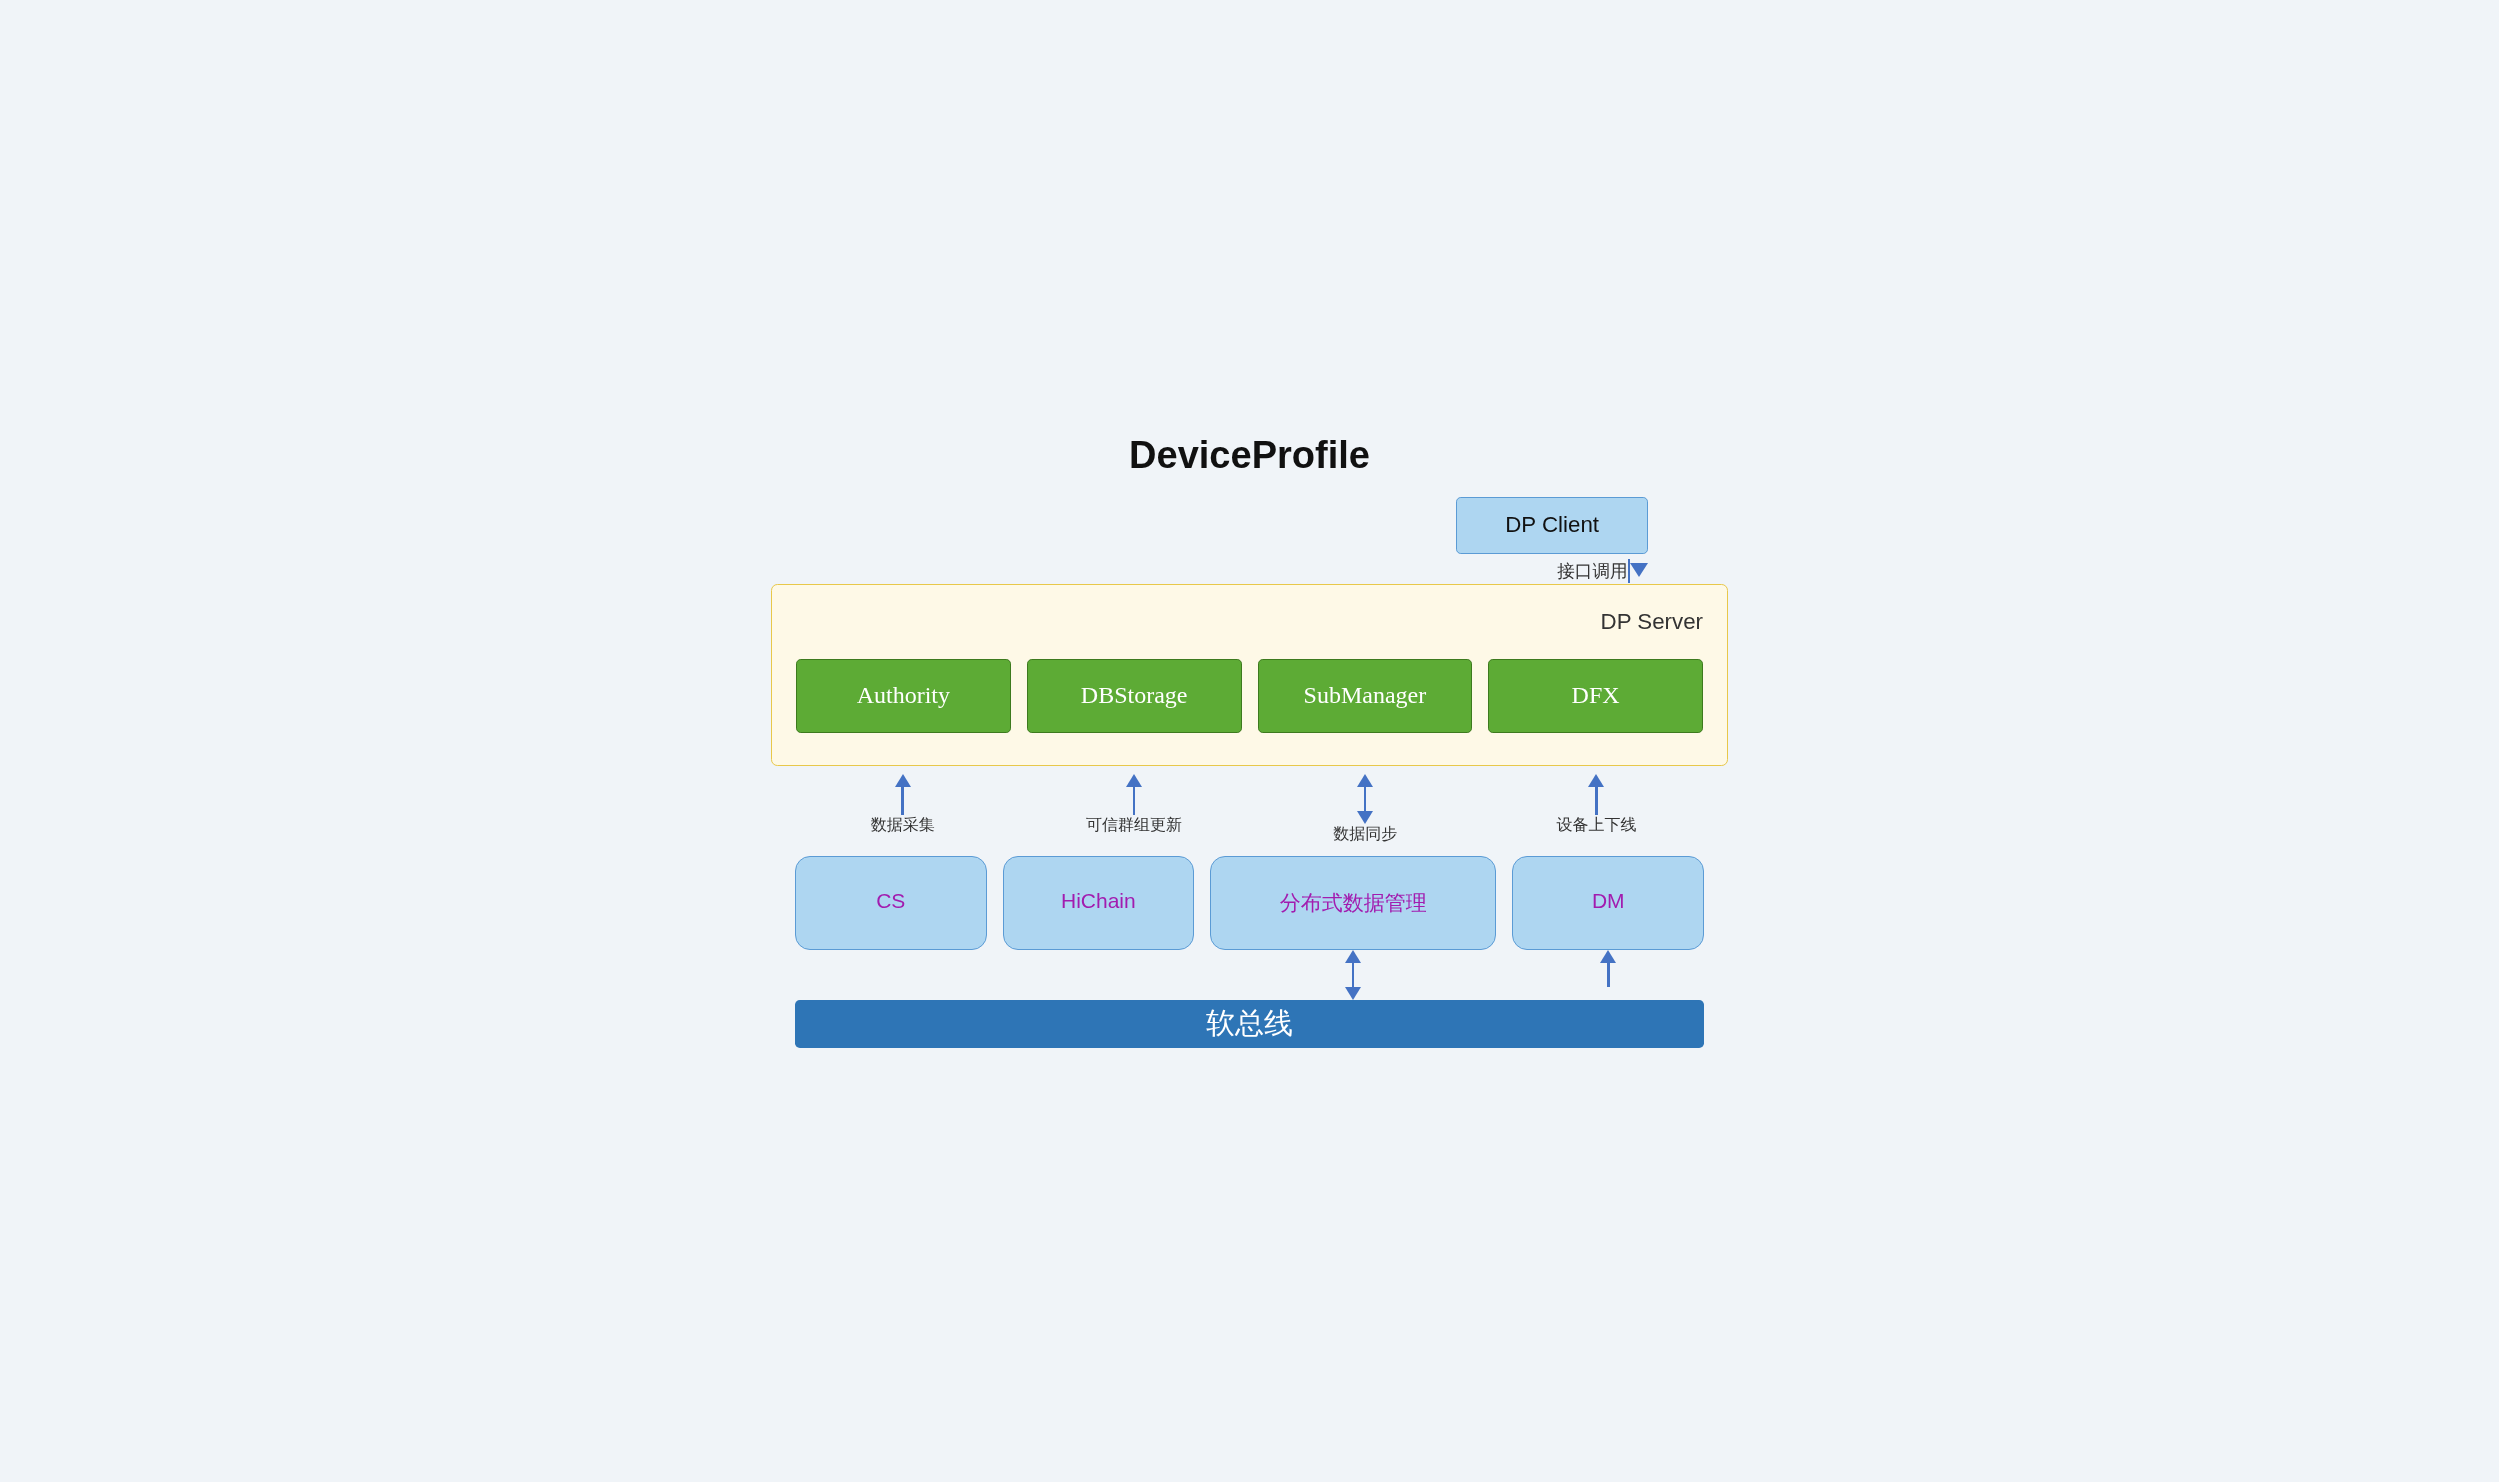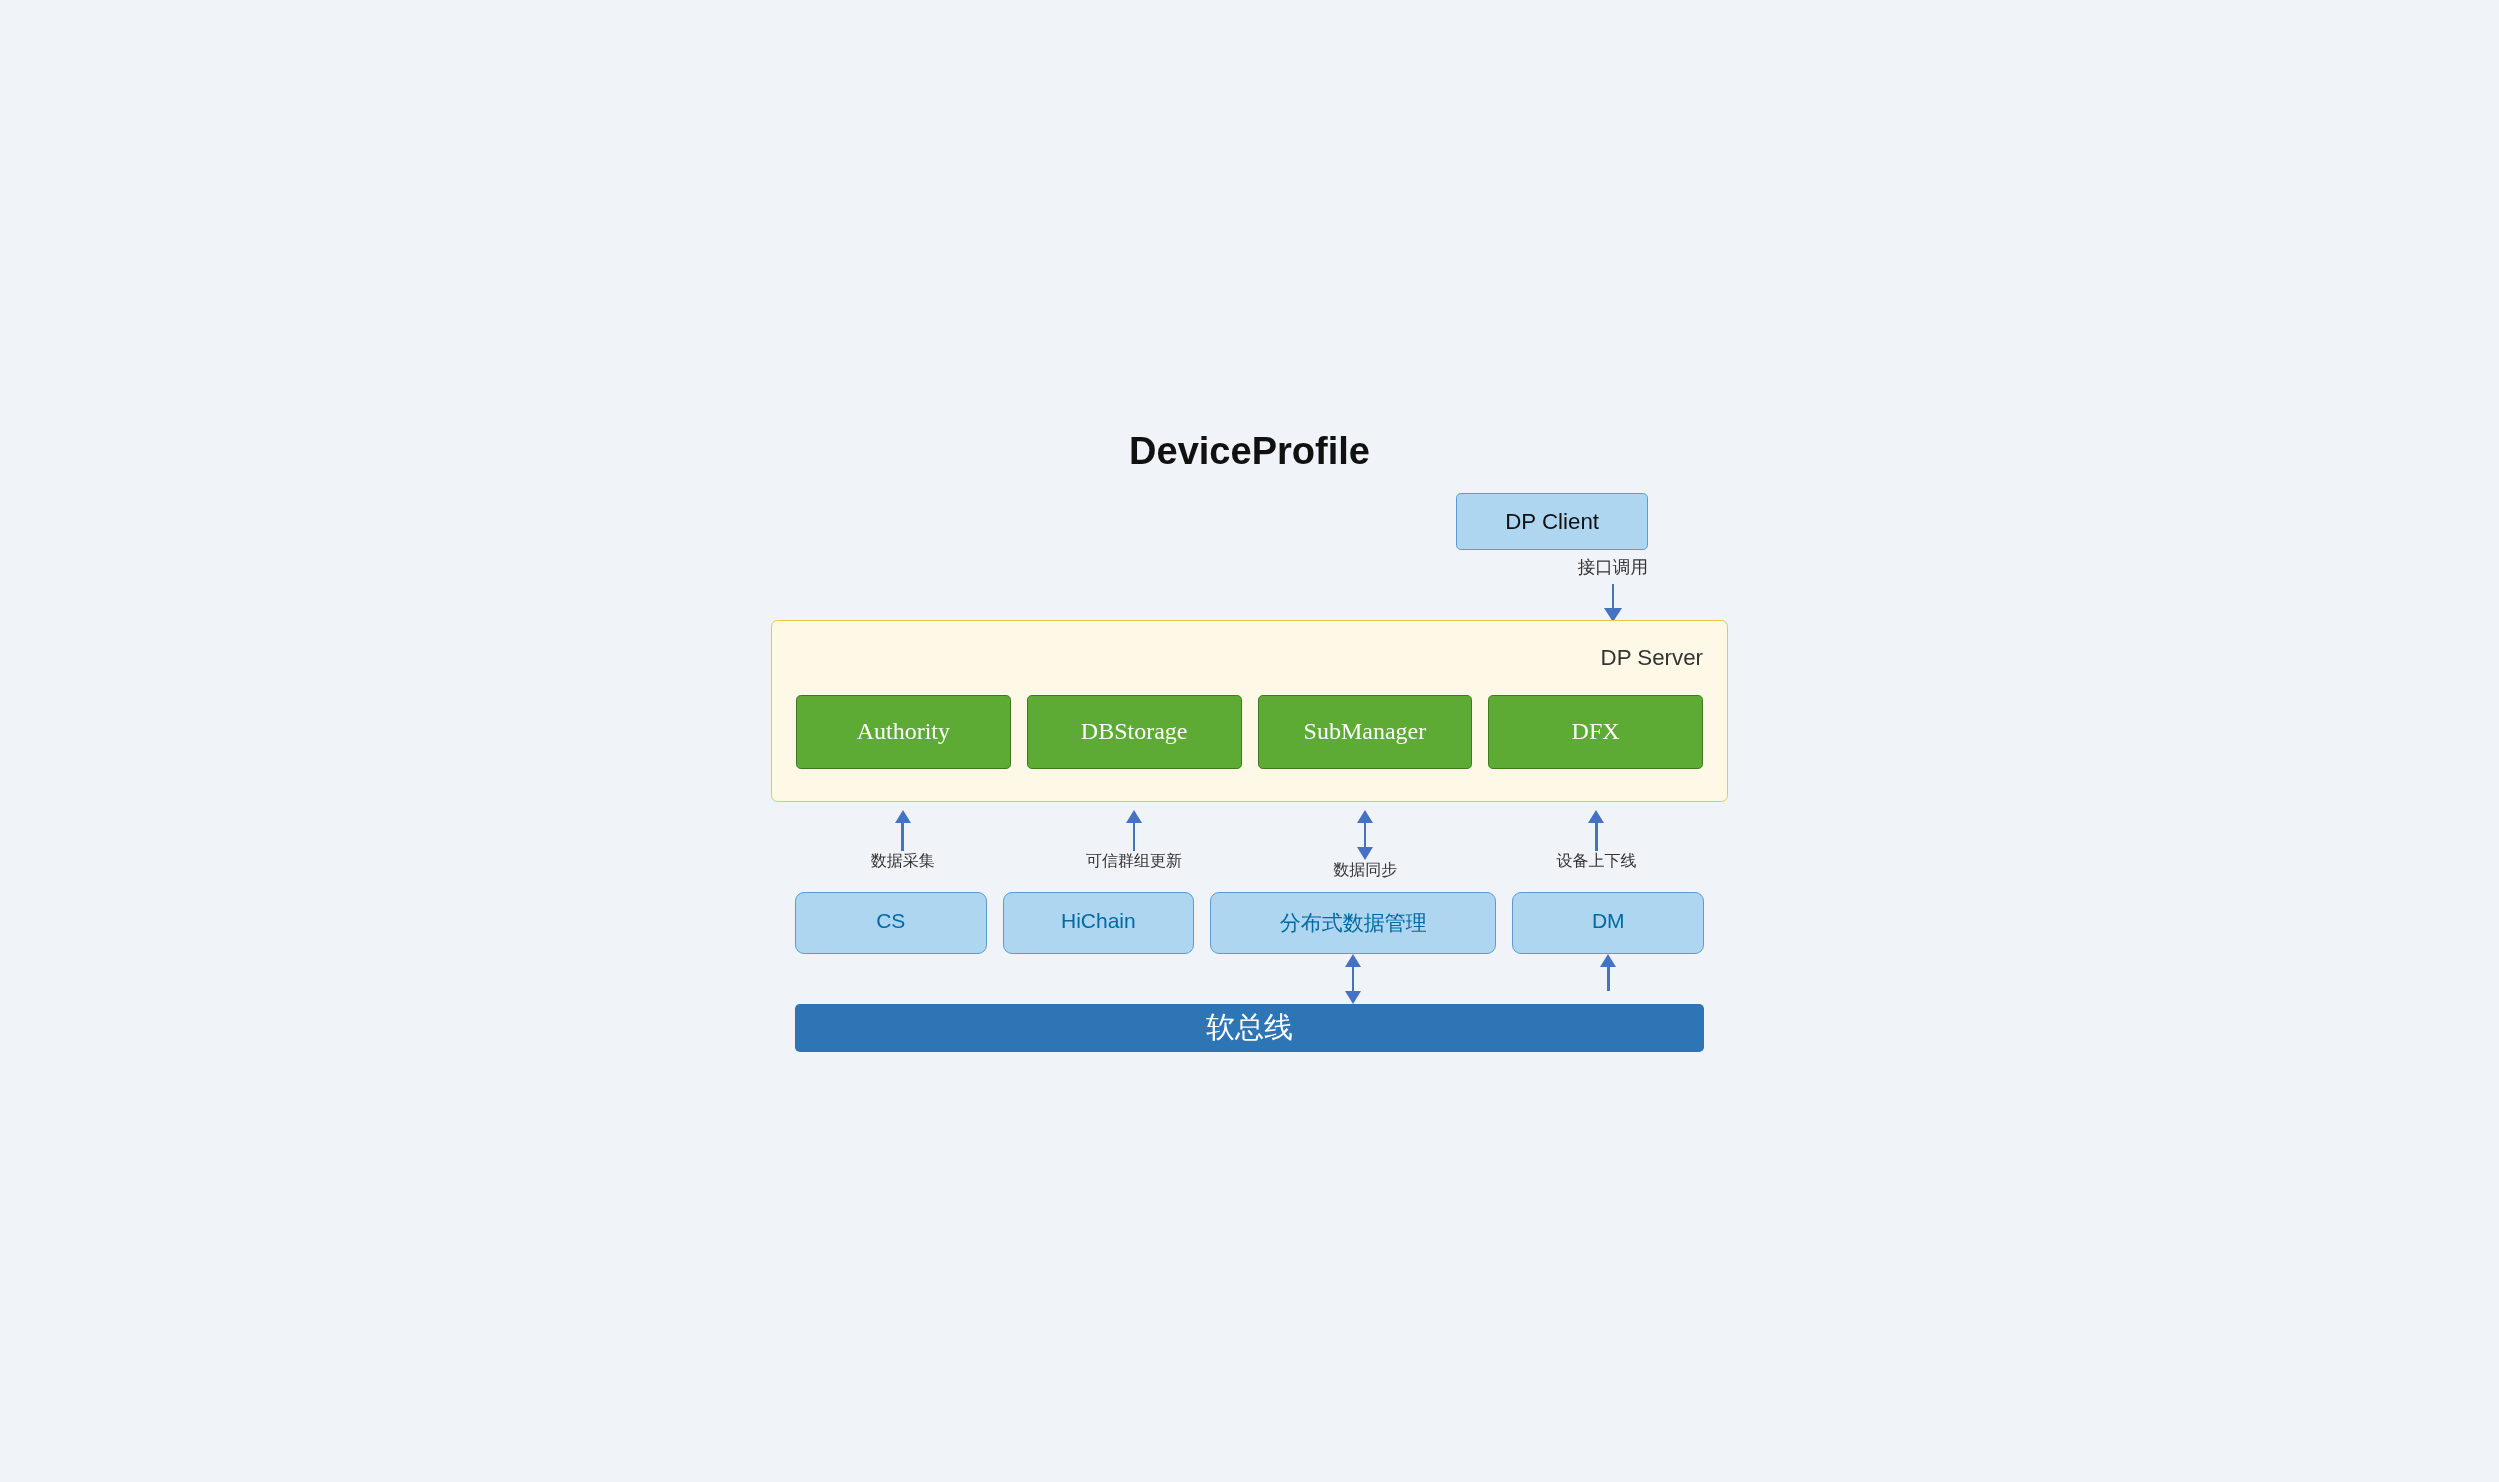--- a/index.html
+++ b/index.html
@@ -155,24 +155,24 @@
     .bottom-boxes-row {
       display: flex;
       justify-content: space-around;
       gap: 16px;
       padding: 0 24px;
     }
 
     .blue-box {
       background: #aed6f1;
       border: 1.6px solid #5b9bd5;
-      border-radius: 9px;
-      padding: 16px 0;
+      border-radius: 15px;
+      padding: 32px 0;
       font-size: 21px;
-      color: #0369a1;
+      color: #a21caf;
       text-align: center;
       flex: 1;
     }
 
     .blue-box.wide {
       flex: 1.5;
     }
 
     
     .bottom-arrows-row {
@@ -209,21 +209,21 @@
     .dp-client-and-arrow {
       display: flex;
       flex-direction: column;
       align-items: flex-end;
       padding-right: 80px;
       margin-bottom: -1.6px;
     }
 
     .connector-vertical {
       display: flex;
-      flex-direction: column;
+      flex-direction: row;
       align-items: center;
       text-align: center;
     }
 
     .connector-vertical .line {
       width: 2.4px;
       background: #4472c4;
     }
 
     .connector-vertical .arrowhead-down {

